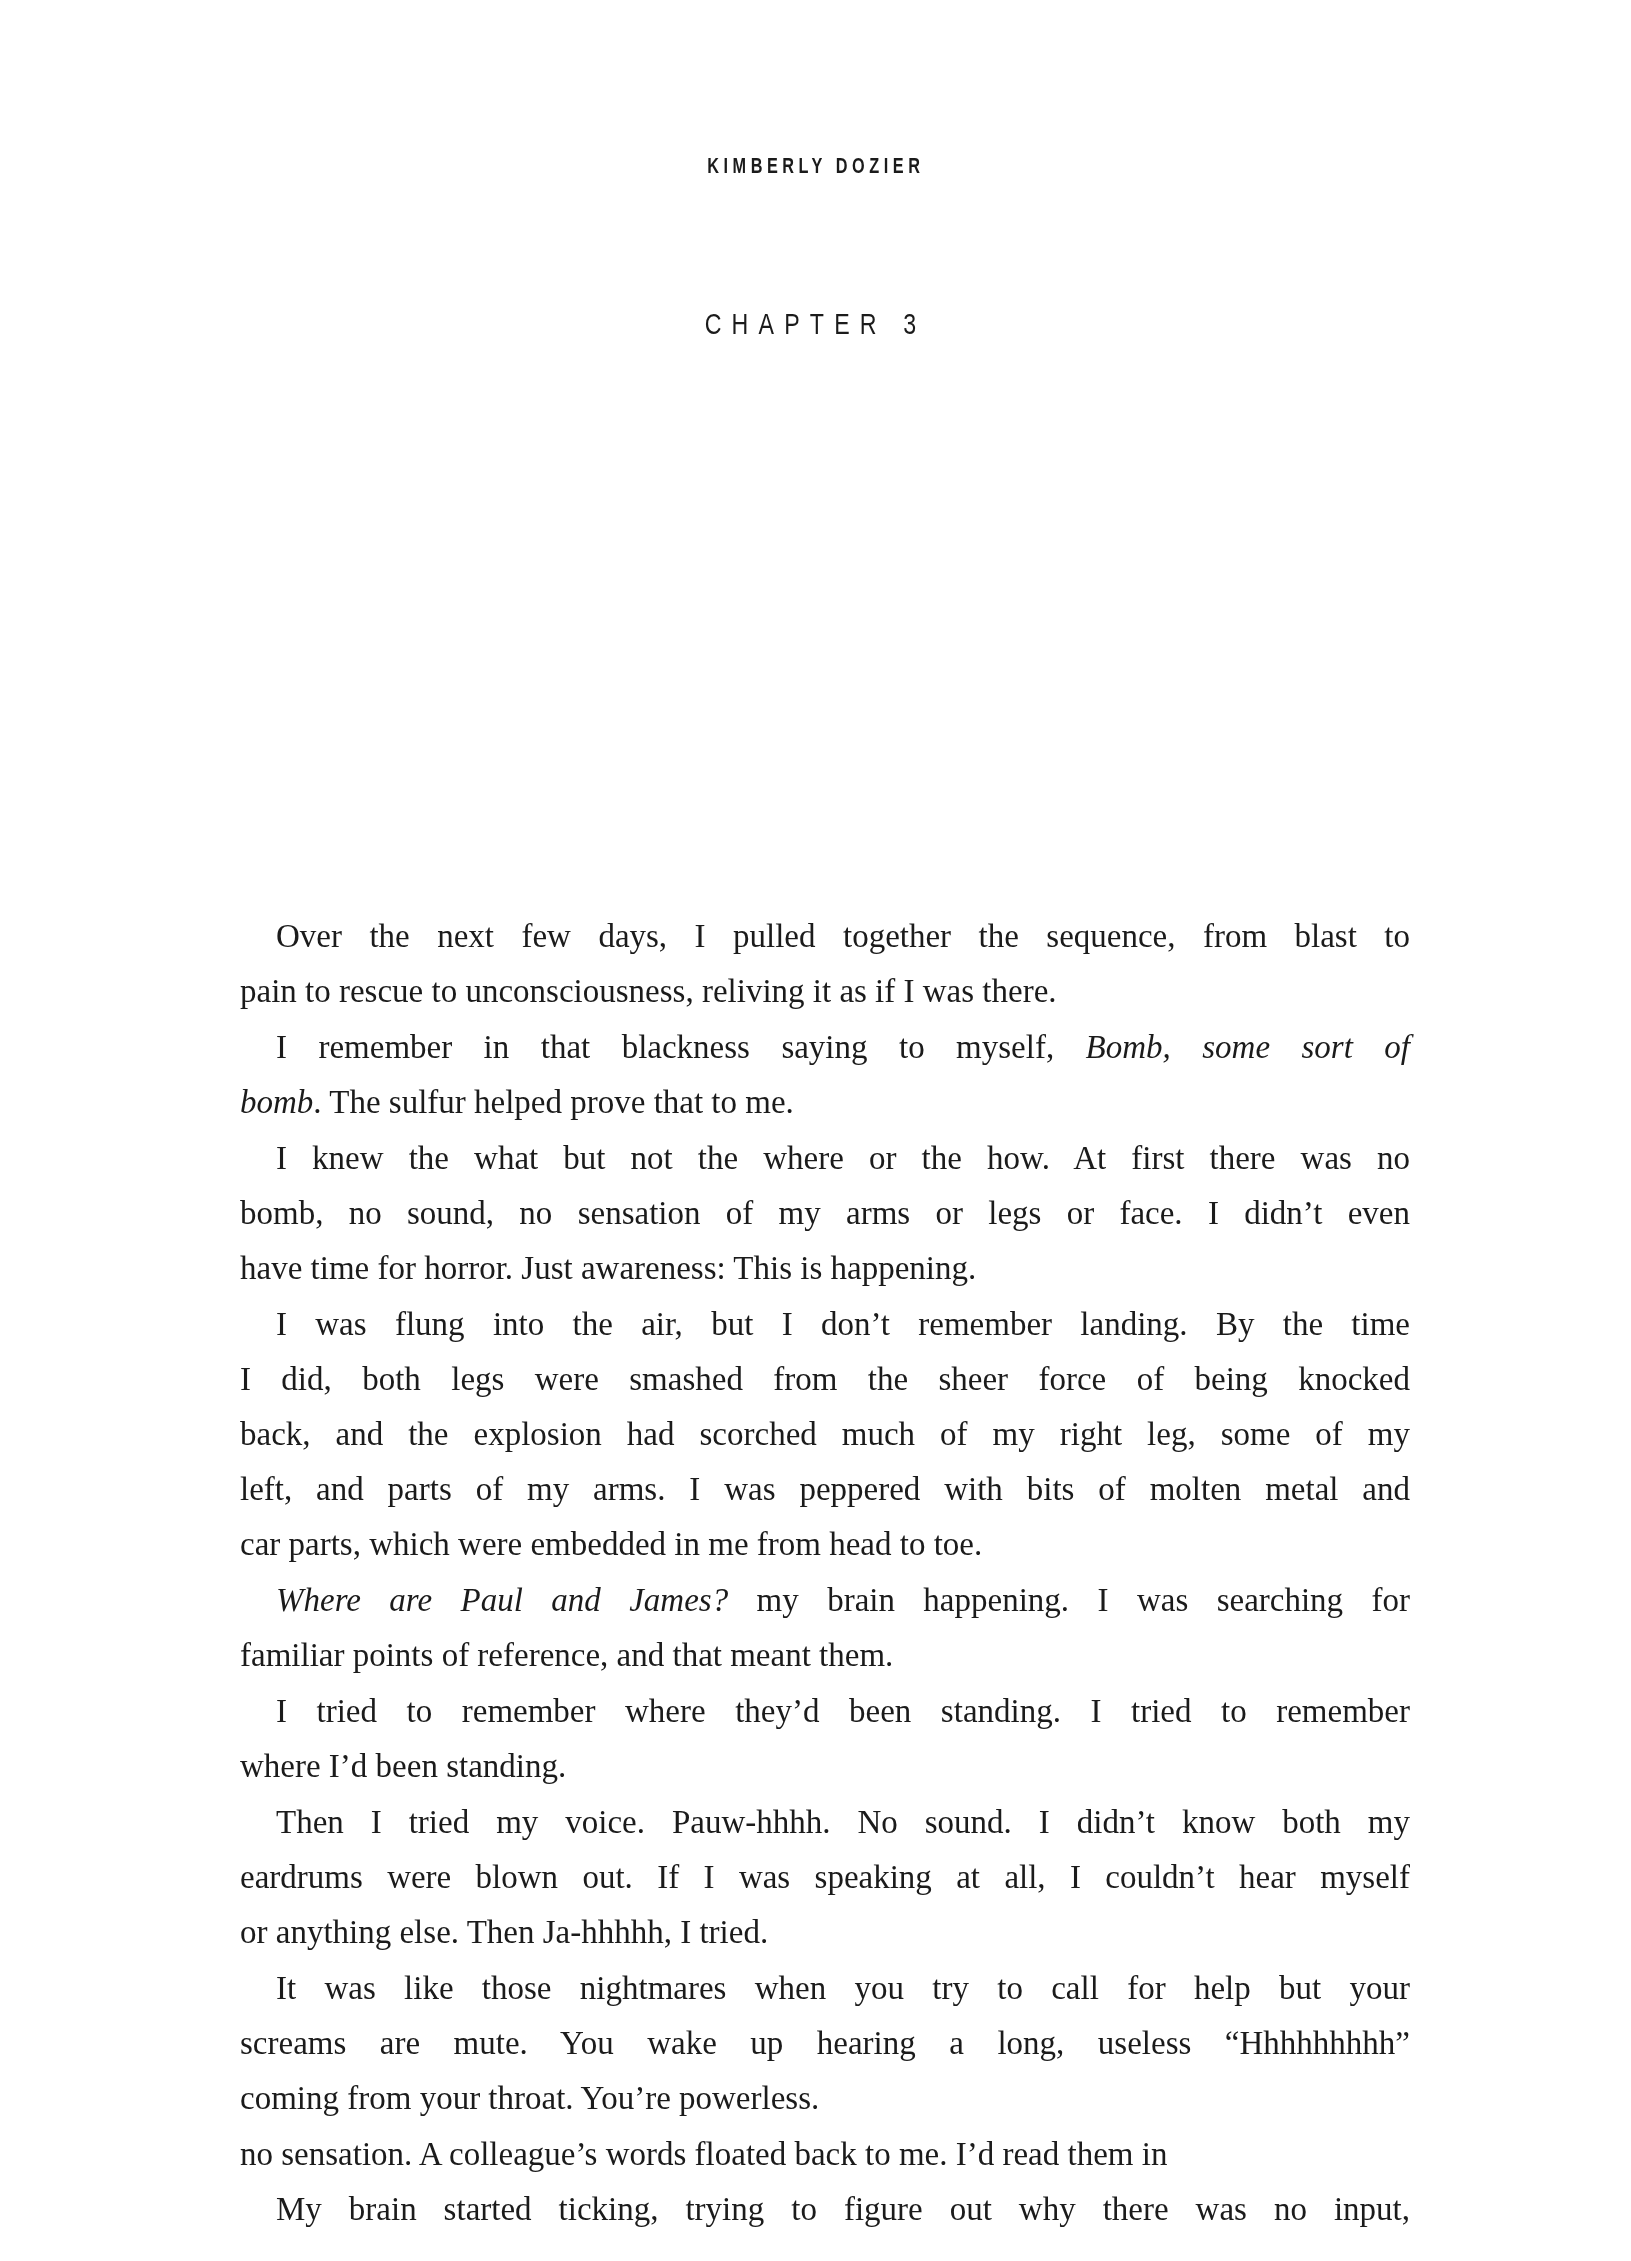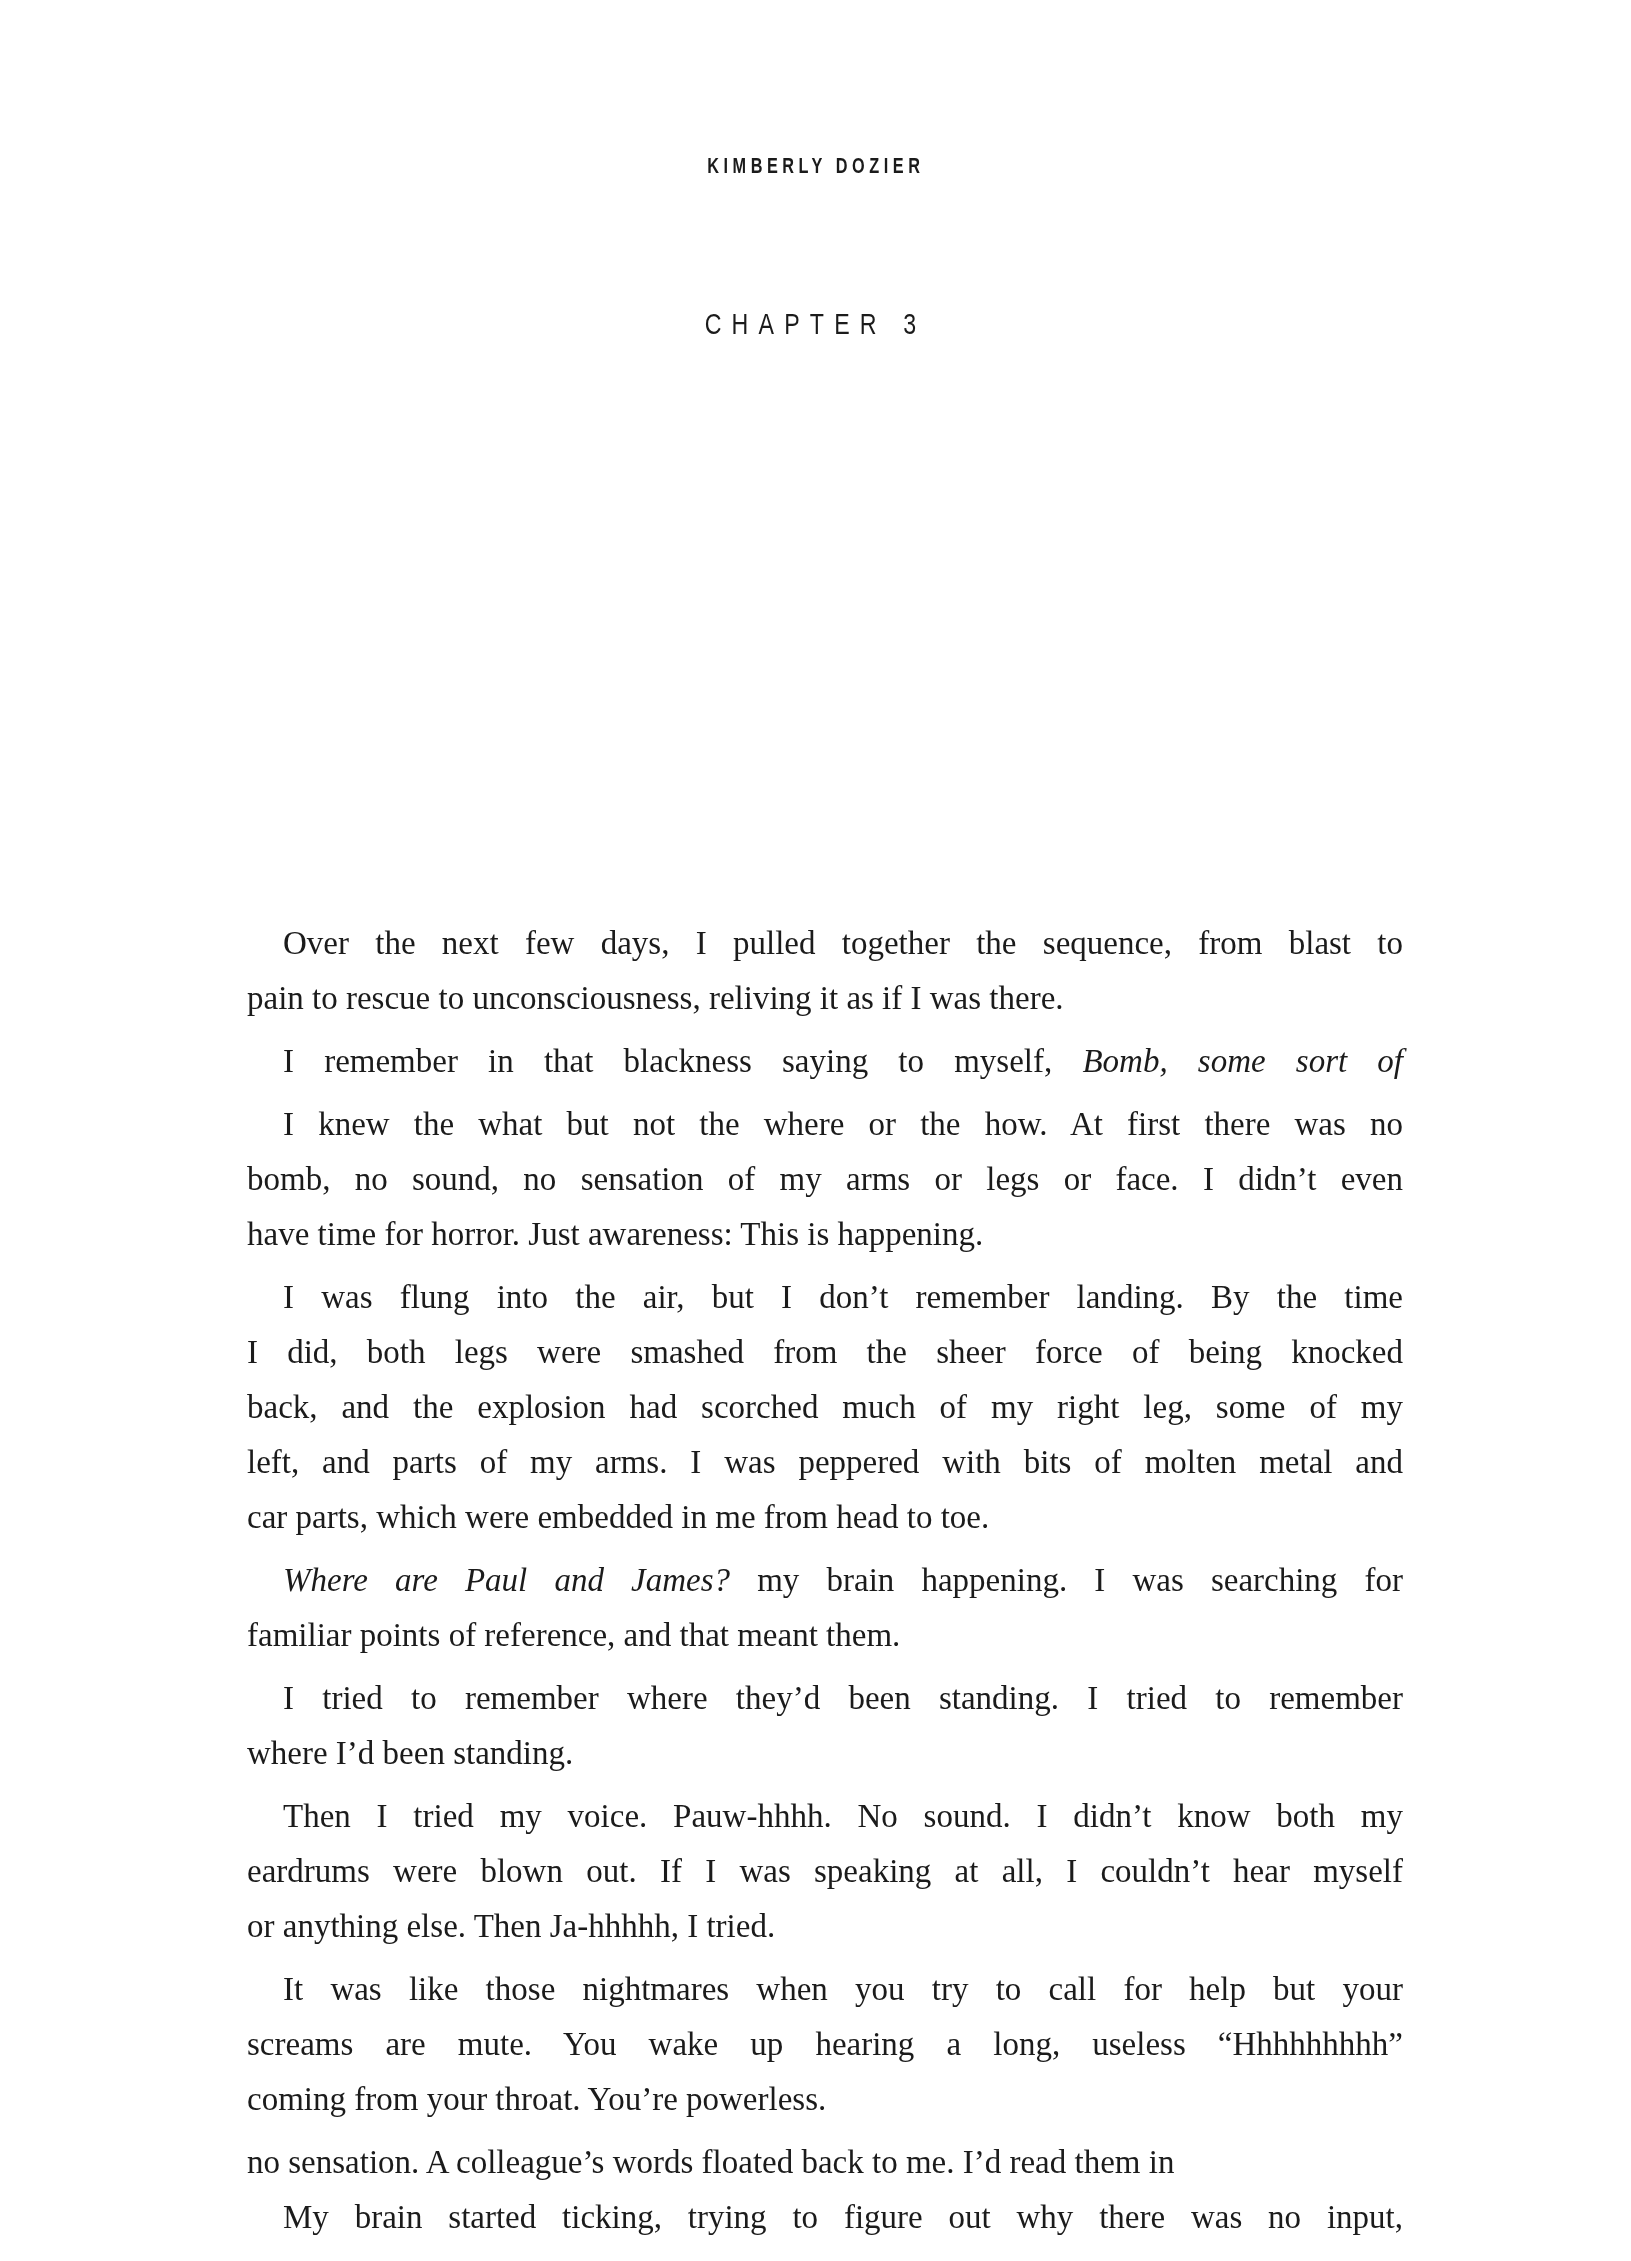--- a/index.html
+++ b/index.html
@@ -67,21 +67,21 @@
   }
   .body-text {
     position: absolute;
     left: 239px;
     top: 908px;
     width: 1172px;
     font-size: 33px;
     line-height: 55px;
     color: #1b1b1b;
   }
-  .para { margin: 8px; padding: 0; }
+  .para { margin: 1px; padding: 0; }
   .line {
     height: 55px;
     text-align: justify;
     text-align-last: justify;
     white-space: normal;
   }
   .line.first {
     padding-left: 36px;
   }
   .line.last {
@@ -104,20 +104,21 @@
   </div>
 
 
   <div class="body-text">
       <div class="para">
         <div class="line first"><span>Over the next few days, I pulled together the sequence, from blast to</span></div>
         <div class="line last"><span>pain to rescue to unconsciousness, reliving it as if I was there.</span></div>
       </div>
       <div class="para">
         <div class="line first"><span>I remember in that blackness saying to myself, </span><i>Bomb, some sort of</i></div>
+        <div class="line last"><i>bomb</i><span>. The sulfur helped prove that to me.</span></div>
       </div>
       <div class="para">
         <div class="line first"><span>I knew the what but not the where or the how. At first there was no</span></div>
         <div class="line"><span>bomb, no sound, no sensation of my arms or legs or face. I didn’t even</span></div>
         <div class="line last"><span>have time for horror. Just awareness: This is happening.</span></div>
       </div>
       <div class="para">
         <div class="line first"><span>I was flung into the air, but I don’t remember landing. By the time</span></div>
         <div class="line"><span>I did, both legs were smashed from the sheer force of being knocked</span></div>
         <div class="line"><span>back, and the explosion had scorched much of my right leg, some of my</span></div>

